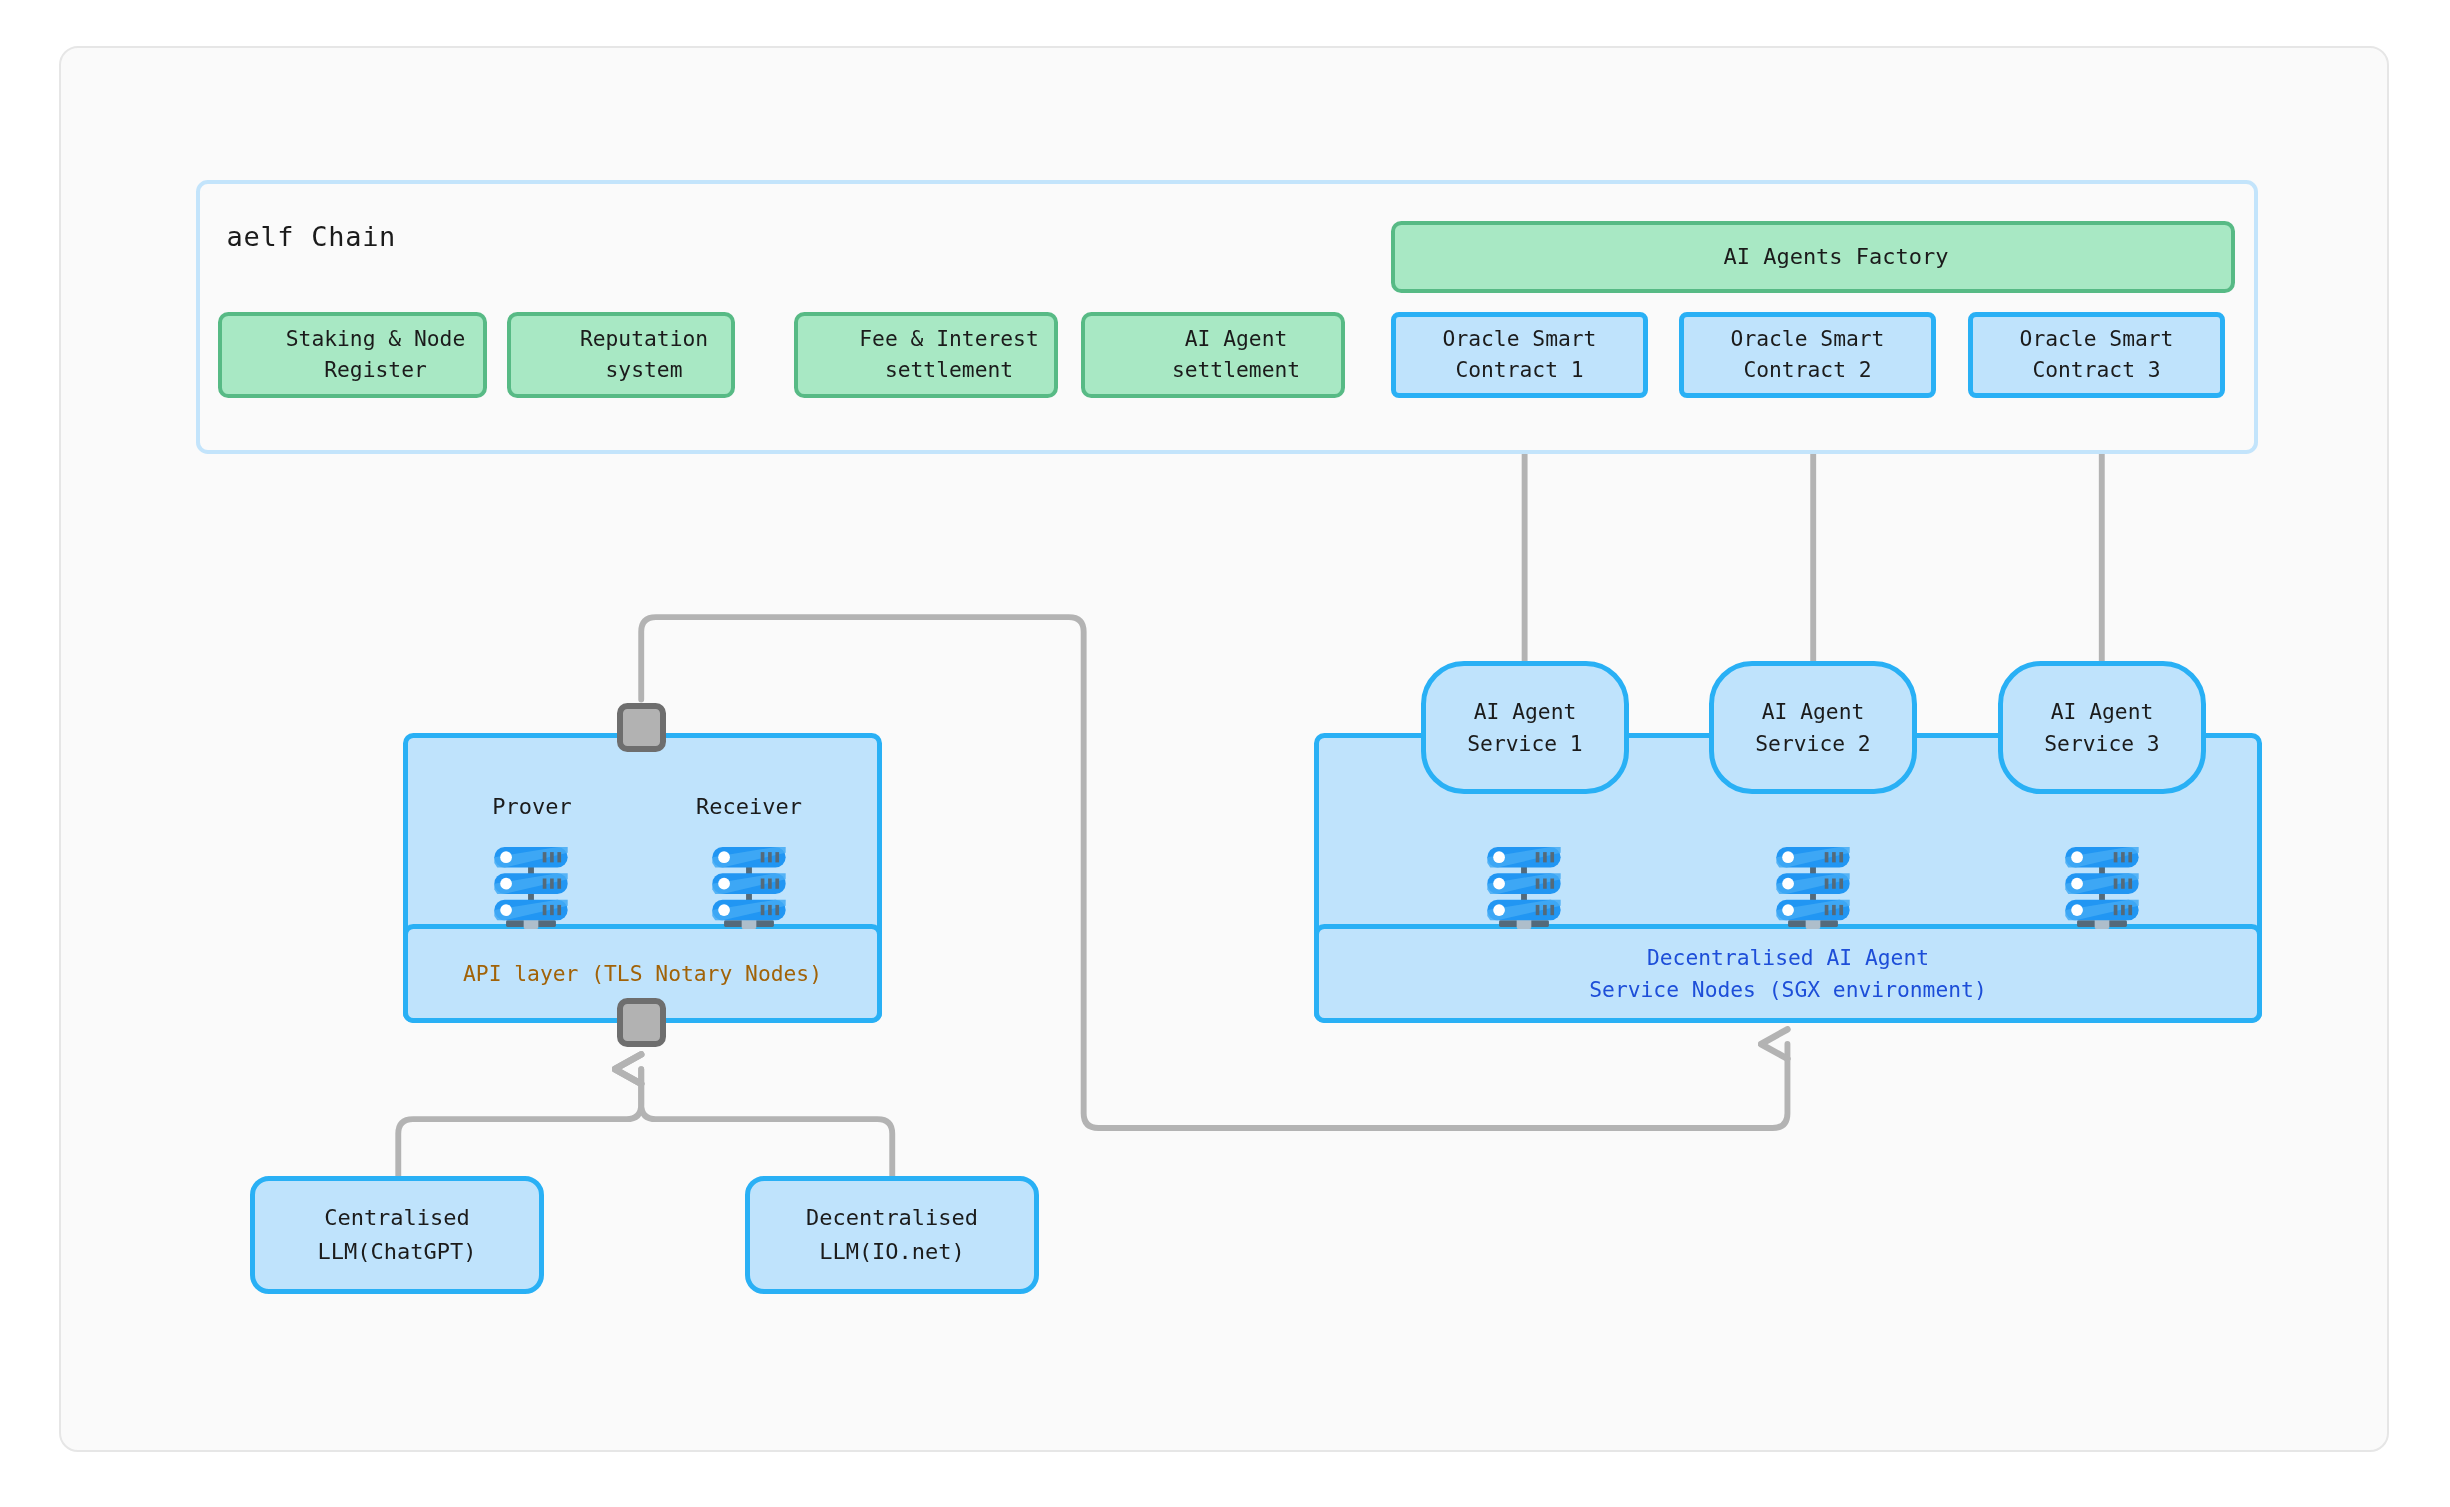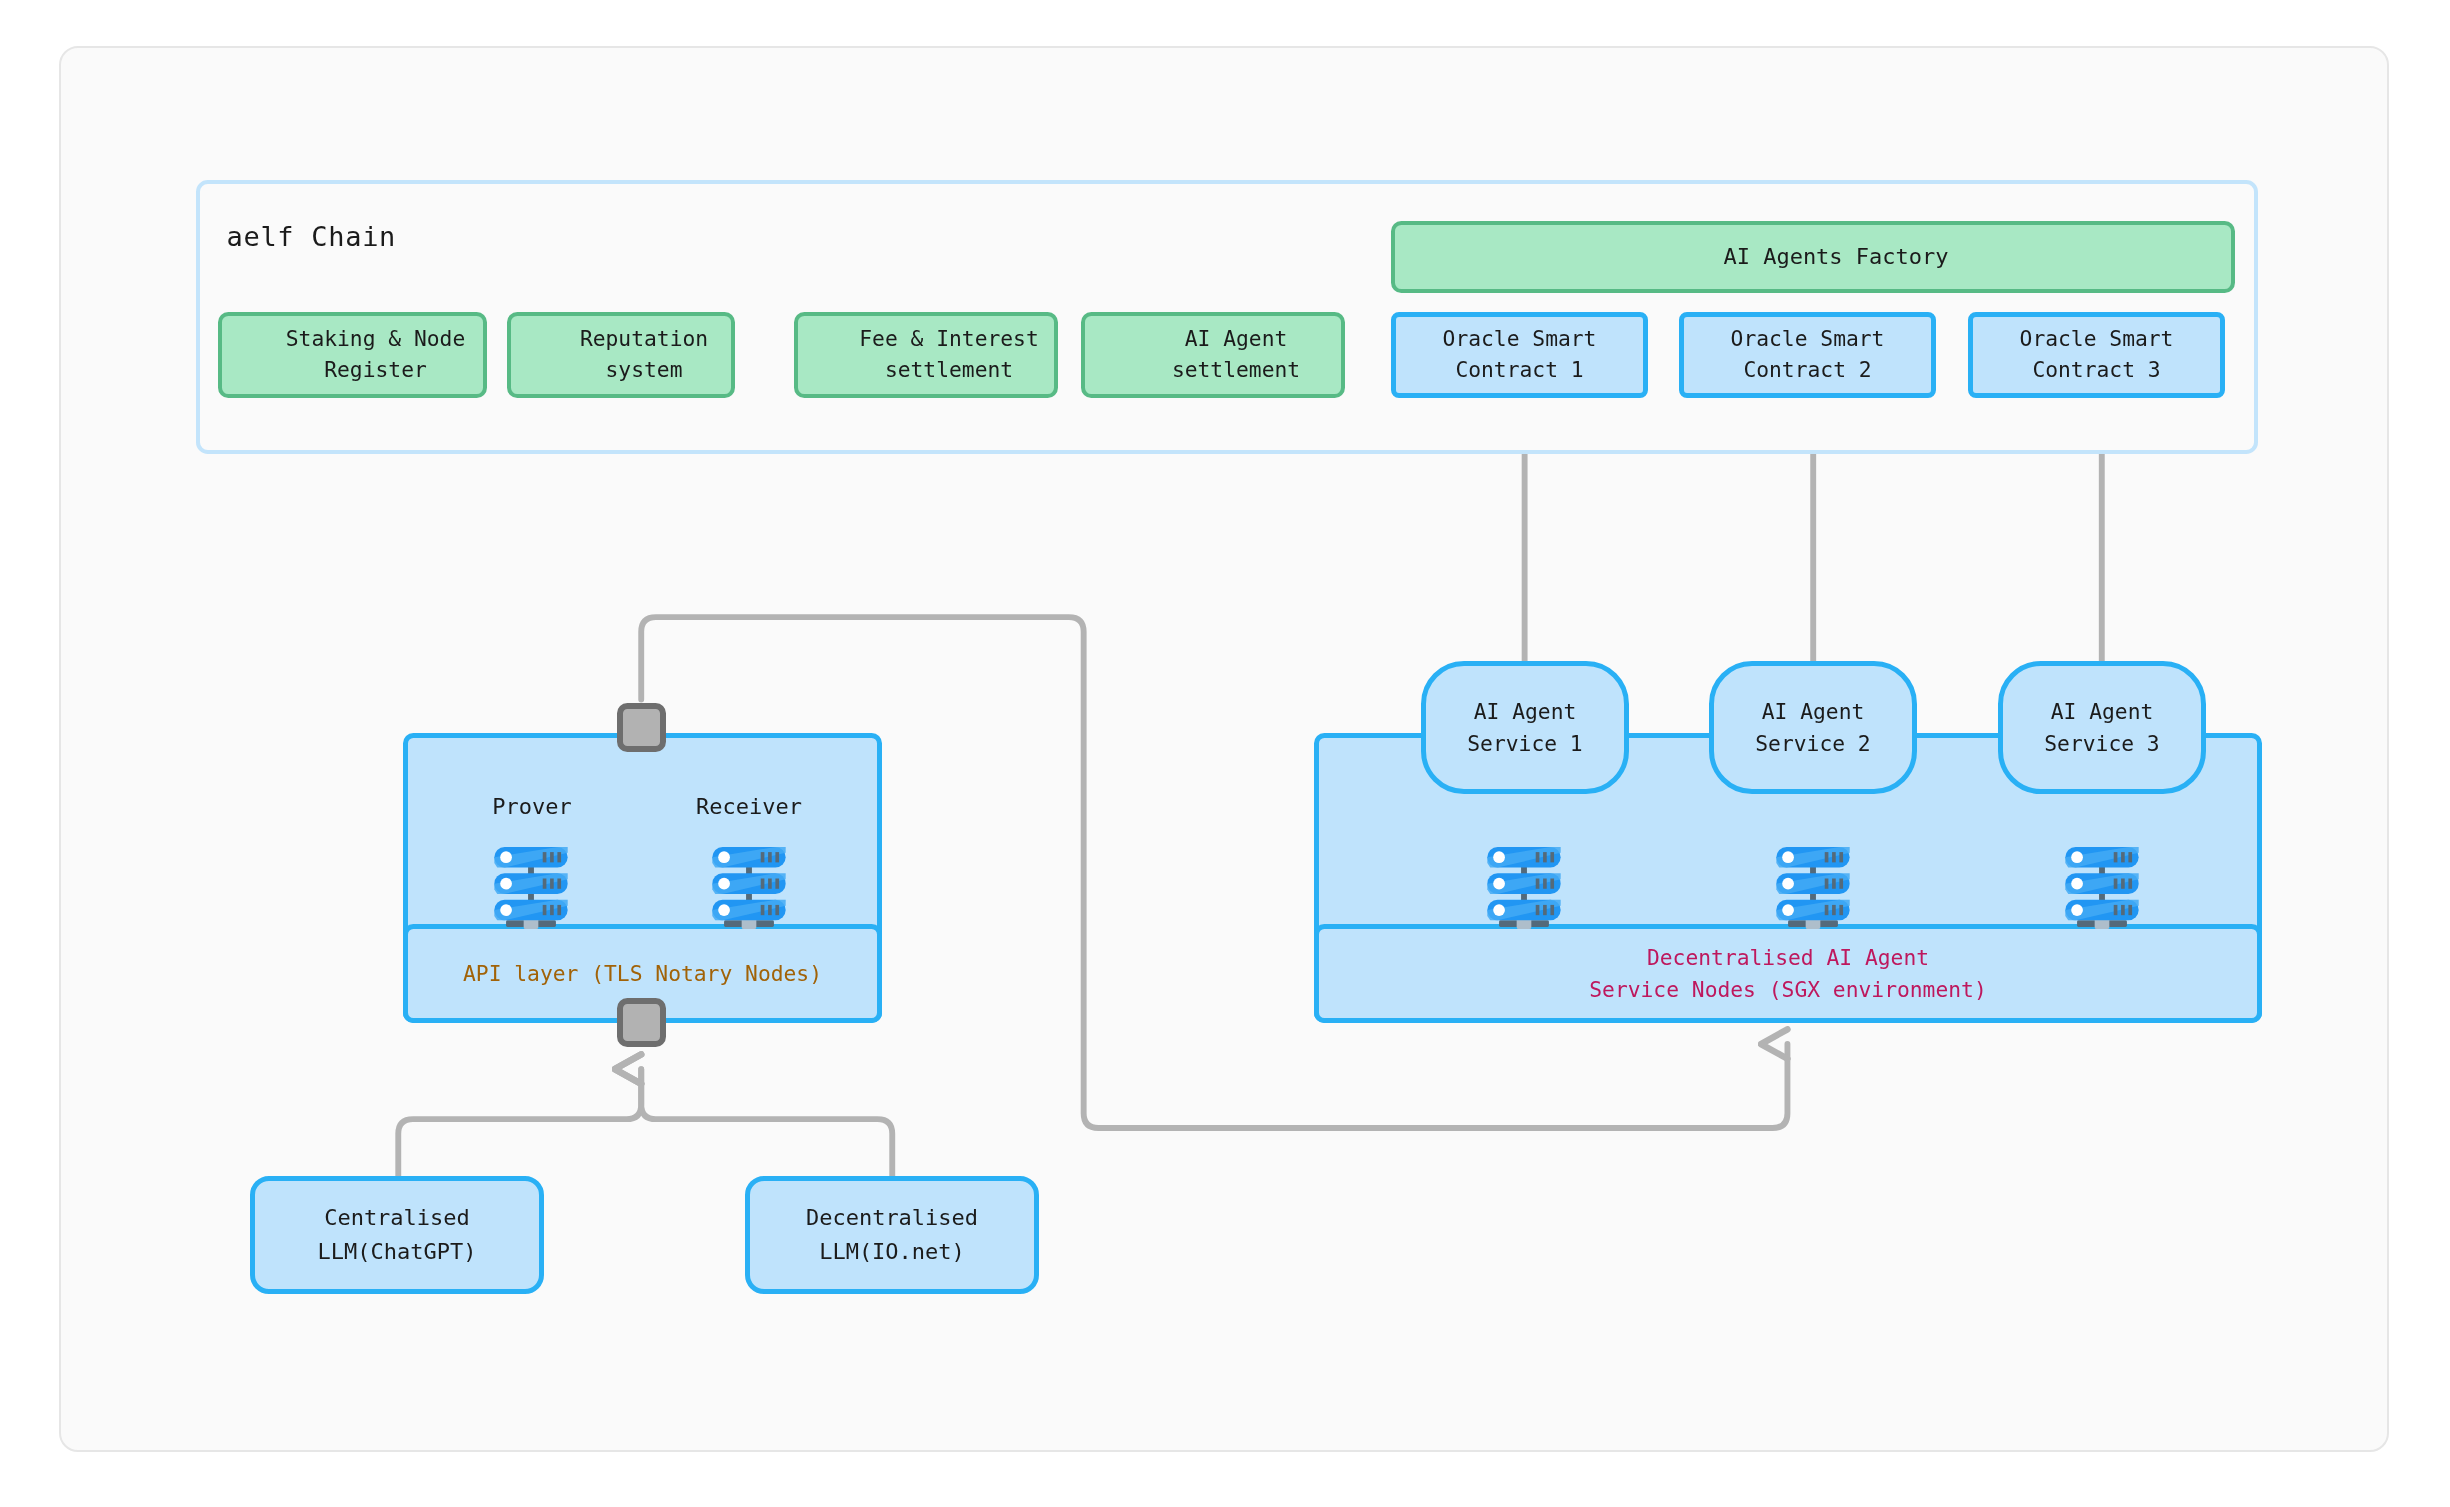--- a/index.html
+++ b/index.html
@@ -126,21 +126,21 @@
   }
   .sgx-layer {
     position: absolute;
     left: 1314px; top: 924px;
     width: 948px; height: 99px;
     background: #bfe3fc;
     border: 5.2px solid #29b0f5;
     border-radius: 10.3px;
     display: flex; flex-direction: column;
     align-items: center; justify-content: center;
-    font-size: 21.3px; color: #be185d;
+    font-size: 21.3px; color: #1d4ed8;
     line-height: 1.5;
   }
   .sgx-layer .ln { white-space: nowrap; }
 
   
   .capsule {
     position: absolute;
     width: 208px; height: 133px;
     top: 661px;
     background: #bfe3fc;

